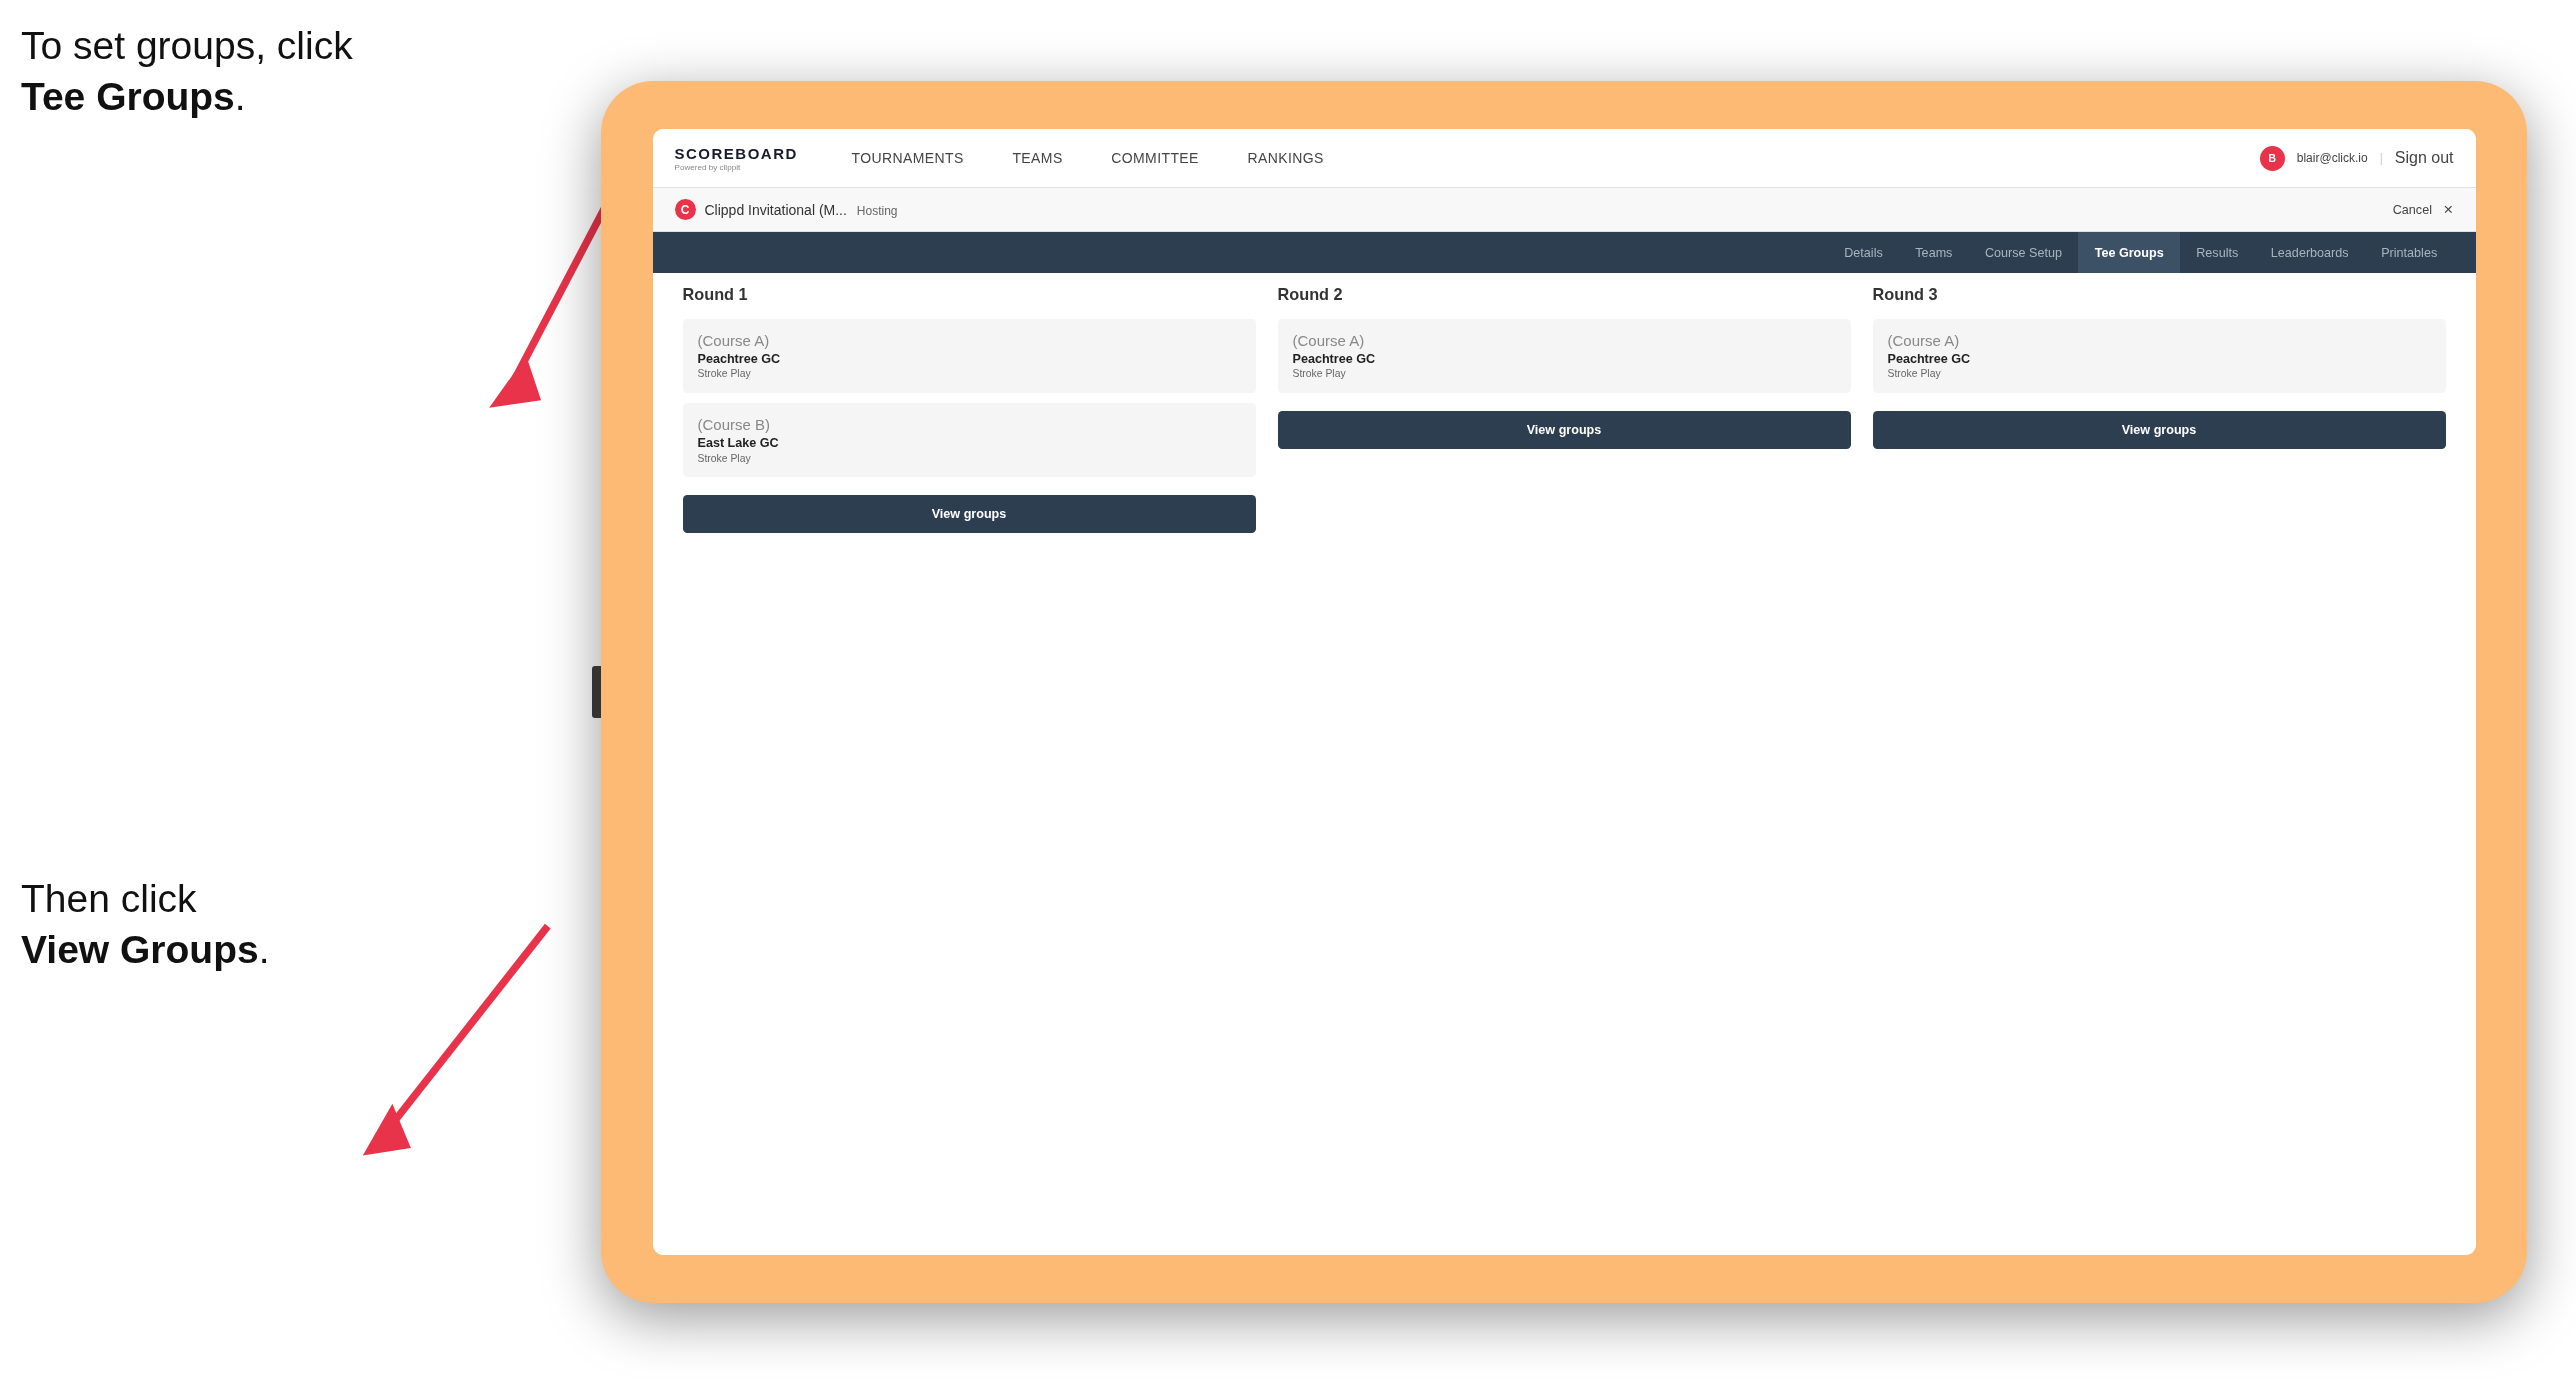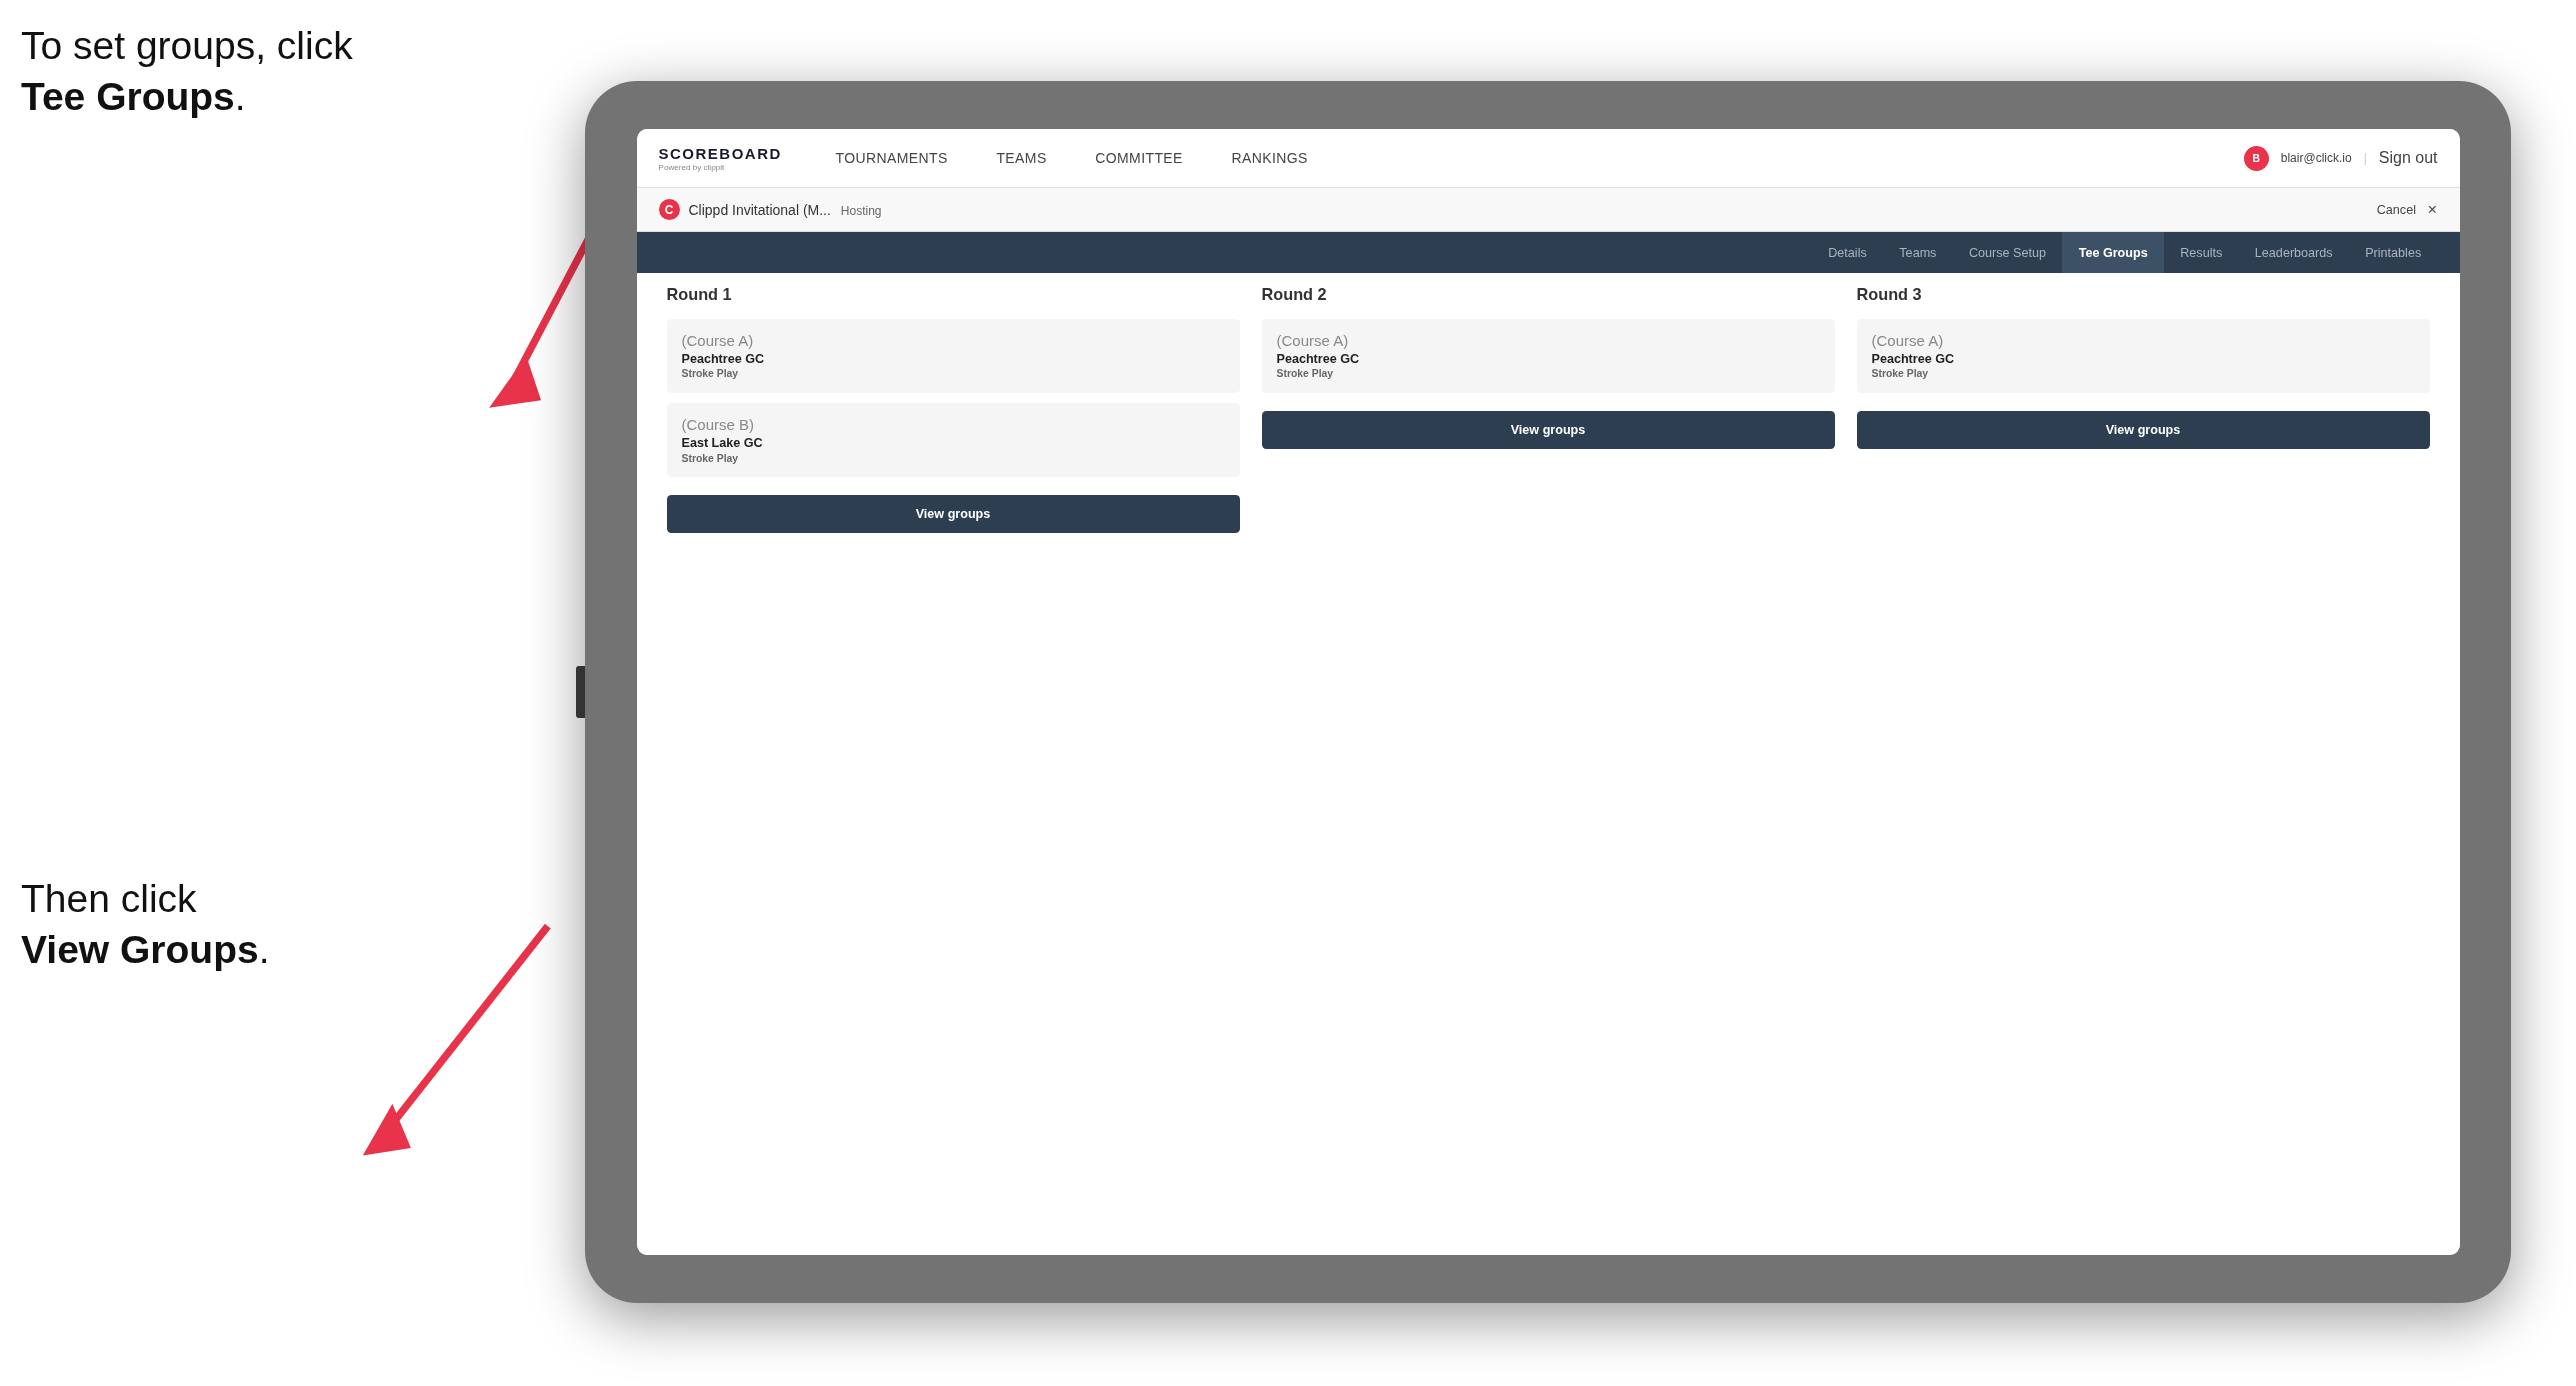--- a/index.html
+++ b/index.html
@@ -31,24 +31,24 @@
       font-size: 39px;
       line-height: 1.3;
       color: #111;
     }
     .instruction-bottom .bold { font-weight: 800; }
 
     
     .tablet-frame {
       position: absolute;
       top: 81px;
-      left: 585px;
+      left: 601px;
       width: 1926px;
       height: 1222px;
-      background: #737373;
+      background: #fdba74;
       border-radius: 52px;
       box-shadow: 0 15px 59px rgba(0,0,0,0.4);
       display: flex;
       align-items: center;
       justify-content: center;
     }
 
     .tablet-screen {
       width: 1823px;
       height: 1126px;
@@ -257,21 +257,20 @@
     .course-name {
       font-size: 12.6px;
       font-weight: 700;
       color: #222;
       margin-bottom: 2.2px;
     }
 
     .course-format {
       font-size: 10.4px;
       color: #666;
-      font-weight: bold;
     }
 
     .view-groups-btn {
       background: #2c3e50;
       color: #ffffff;
       border: none;
       border-radius: 4.4px;
       padding: 12px 0;
       font-size: 12.6px;
       font-weight: 600;

